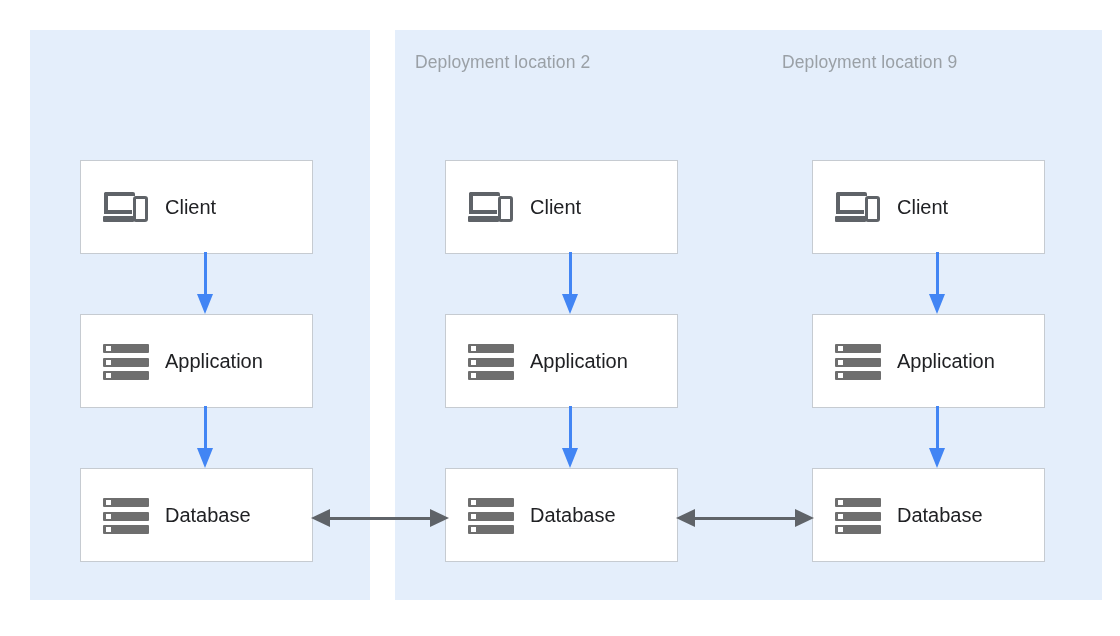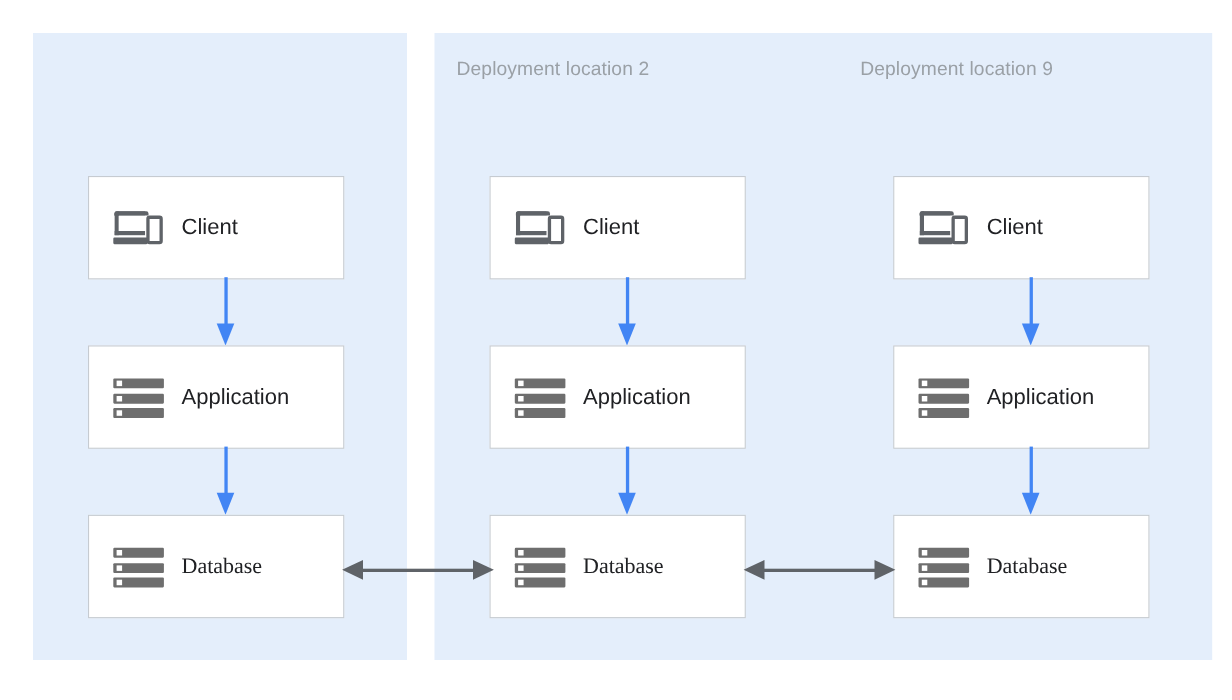--- a/index.html
+++ b/index.html
@@ -46,21 +46,21 @@
     height: 94px;
     background: #ffffff;
     border: 1px solid #c6cbd1;
     box-sizing: border-box;
     display: flex;
     align-items: center;
     padding-left: 22px;
   }
   .node-client { top: 130px; }
   .node-app    { top: 284px; }
-  .node-db     { top: 438px; font-family: Liberation Serif, serif; }
+  .node-db     { top: 438px; }
 
   .node-icon {
     width: 46px;
     height: 46px;
     flex: 0 0 46px;
     position: relative;
     margin-right: 16px;
   }
   .node-label {
     font-size: 20px;

